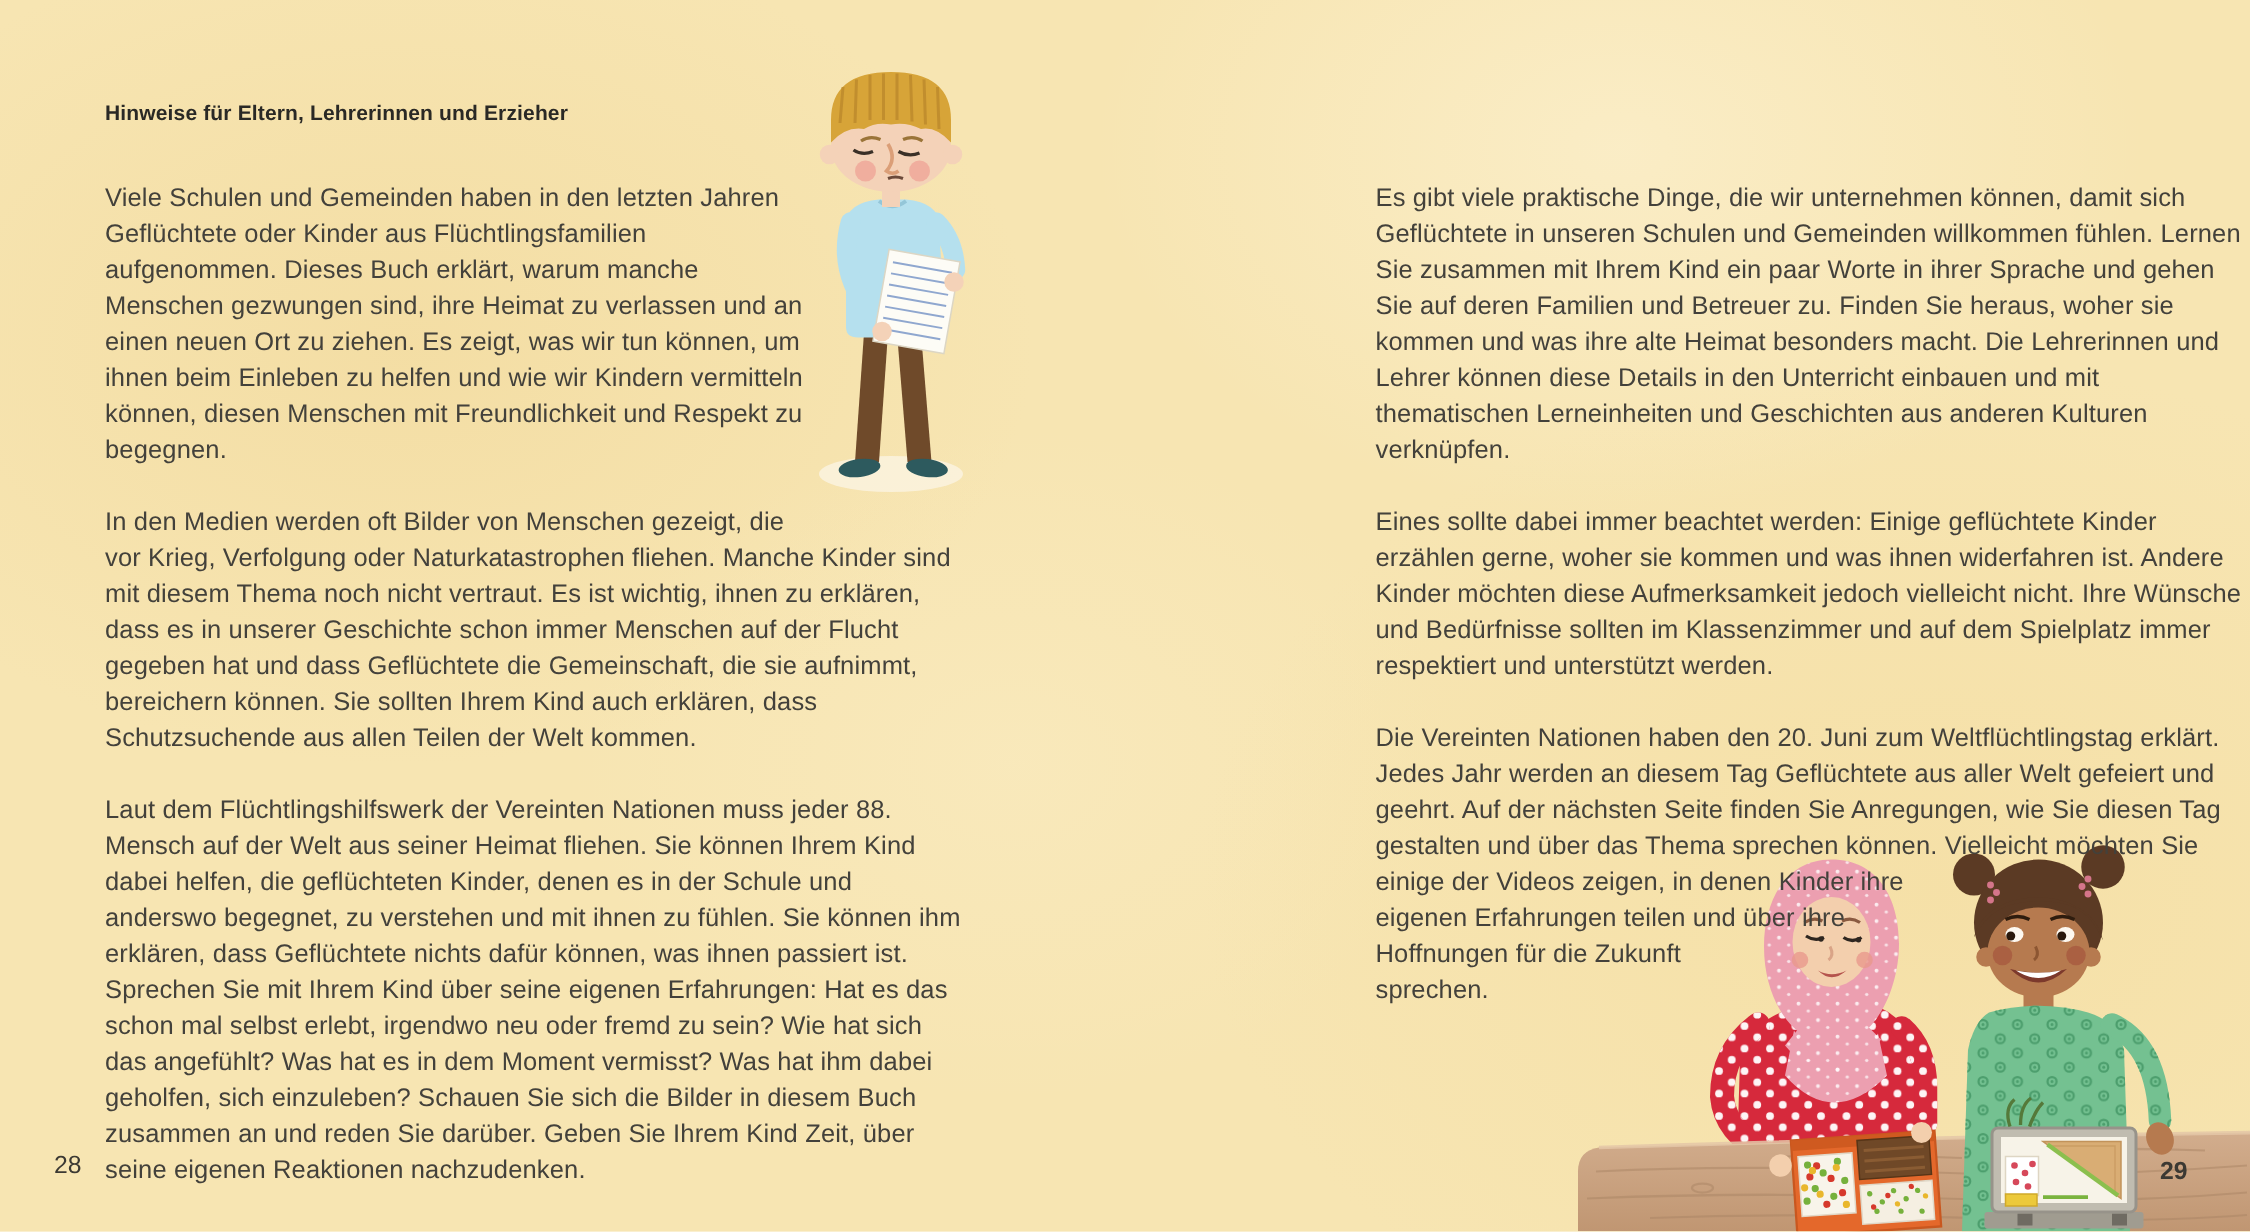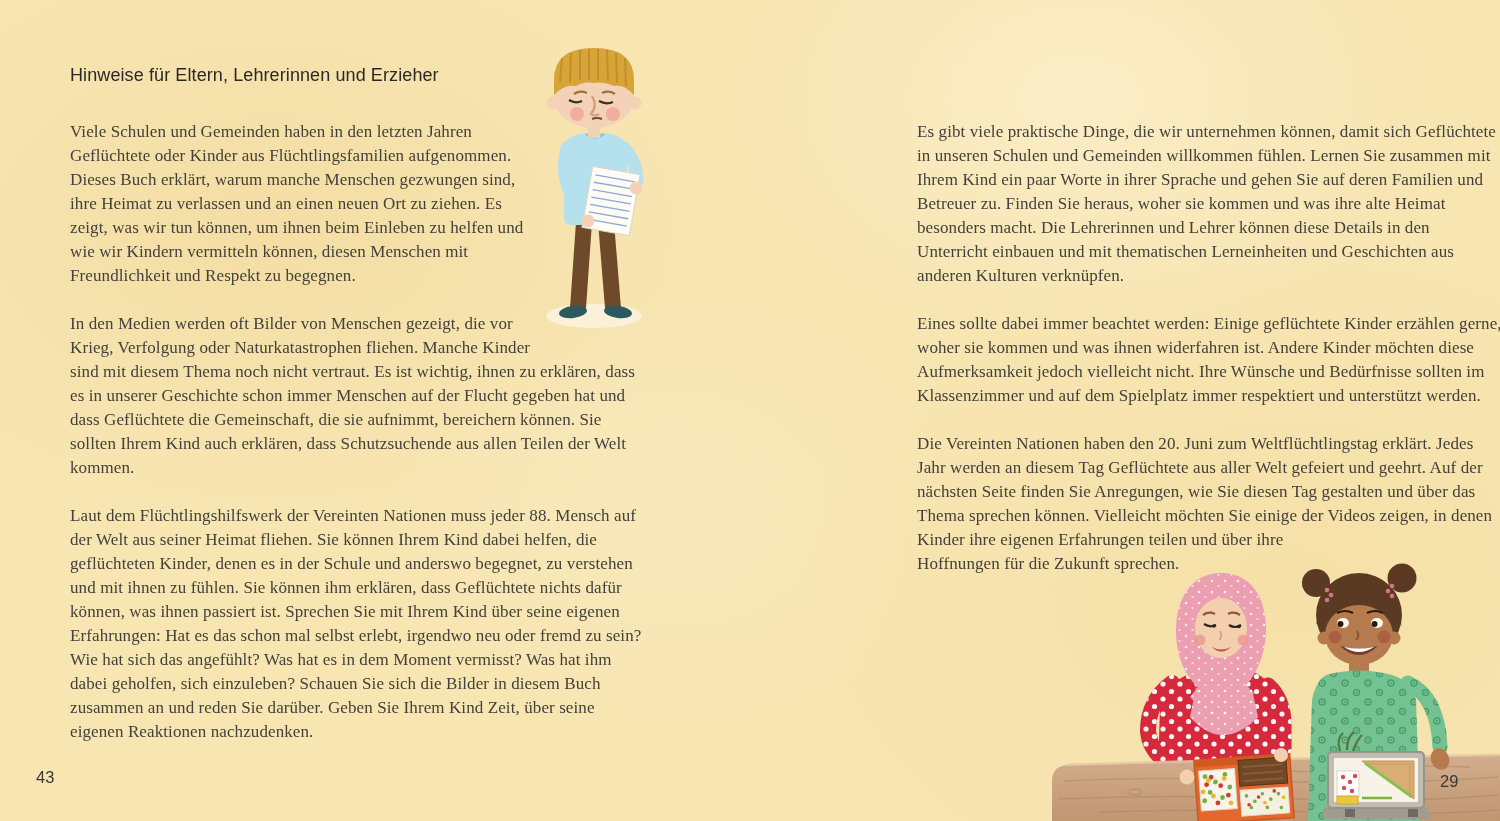--- a/index.html
+++ b/index.html
@@ -10,29 +10,29 @@
   .spread{
     position:relative;width:1500px;height:821px;overflow:hidden;
     background:
       radial-gradient(600px 400px at 18% 28%, rgba(240,214,150,0.50), rgba(240,214,150,0) 70%),
       radial-gradient(500px 350px at 72% 12%, rgba(253,243,214,0.55), rgba(253,243,214,0) 70%),
       radial-gradient(700px 500px at 86% 72%, rgba(243,218,154,0.45), rgba(243,218,154,0) 70%),
       radial-gradient(420px 320px at 45% 62%, rgba(251,238,200,0.40), rgba(251,238,200,0) 70%),
       #f7e5b2;
   }
   .col{position:absolute;color:#43413b;font-size:17px;line-height:24px;letter-spacing:0.1px;z-index:2;}
-  .col p{margin:0 0 24px 0;font-family:Liberation Serif, serif;}
+  .col p{margin:0 0 24px 0;}
   .col-left{left:70px;top:62px;width:575px;}
   .col-right{left:917px;top:120px;width:585px;}
-  h1.heading{font-size:18px;line-height:26px;font-weight:normal;color:#2a2925;margin:0 0 32px 0;letter-spacing:0.1px;}
+  h1.heading{font-size:14px;line-height:26px;font-weight:bold;color:#2a2925;margin:0 0 32px 0;letter-spacing:0.1px;}
   .sp{float:right;clear:right;}
   .sp-boy{float:right;width:105px;height:296px;}
   .pagenum{position:absolute;font-size:16.5px;color:#3c3933;z-index:5;}
   .pn-left{left:36px;top:768px;}
-  .pn-right{left:1440px;top:772px;}
+  .pn-right{left:1440px;top:772px;font-weight:bold;}
   svg.illu{position:absolute;z-index:1;}
   #boy-svg{left:542px;top:40px;width:120px;height:292px;}
   #girls-svg{left:1040px;top:545px;width:460px;height:276px;}
 </style>
 </head>
 <body>
 
 <div class="spread">
 
   <div class="col col-left">
@@ -283,16 +283,16 @@
       </g>
       <rect x="297" y="251" width="21" height="8" fill="#ecc93b" stroke="#d0a92a"></rect>
       <g stroke="#55793a" stroke-width="2.2" fill="none">
         <path d="M300,206 Q296,194 303,188"></path>
         <path d="M307,205 Q307,192 314,187"></path>
         <path d="M313,206 Q317,195 322,190"></path>
       </g>
     </g>
   </svg>
 
-  <div class="pagenum pn-left">43</div>
+  <div class="pagenum pn-left">28</div>
   <div class="pagenum pn-right">29</div>
 
 </div>
 
 </body></html>

